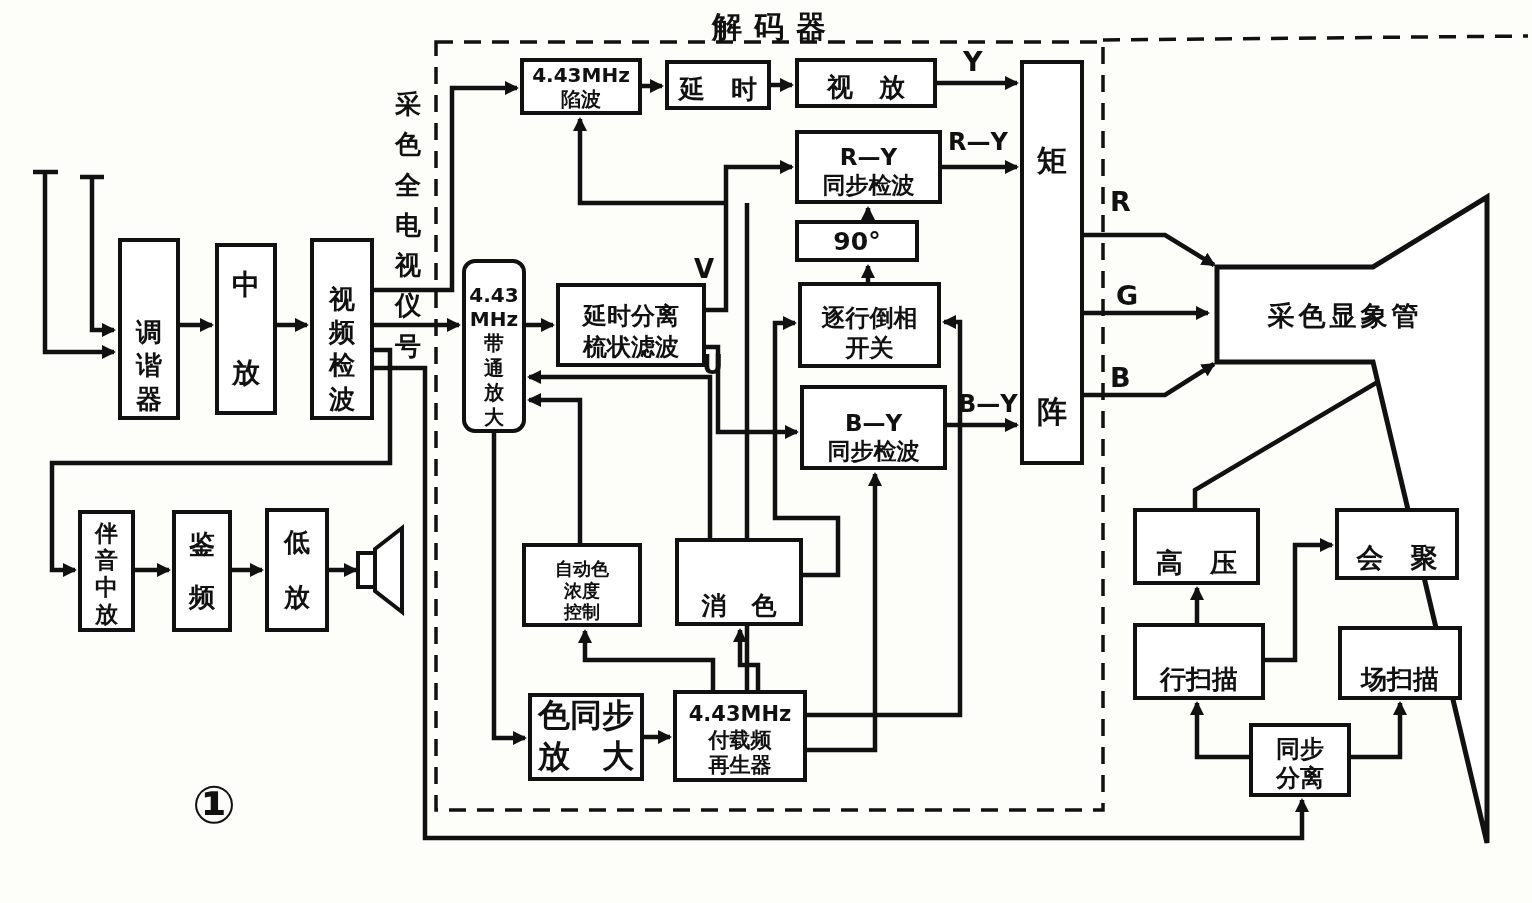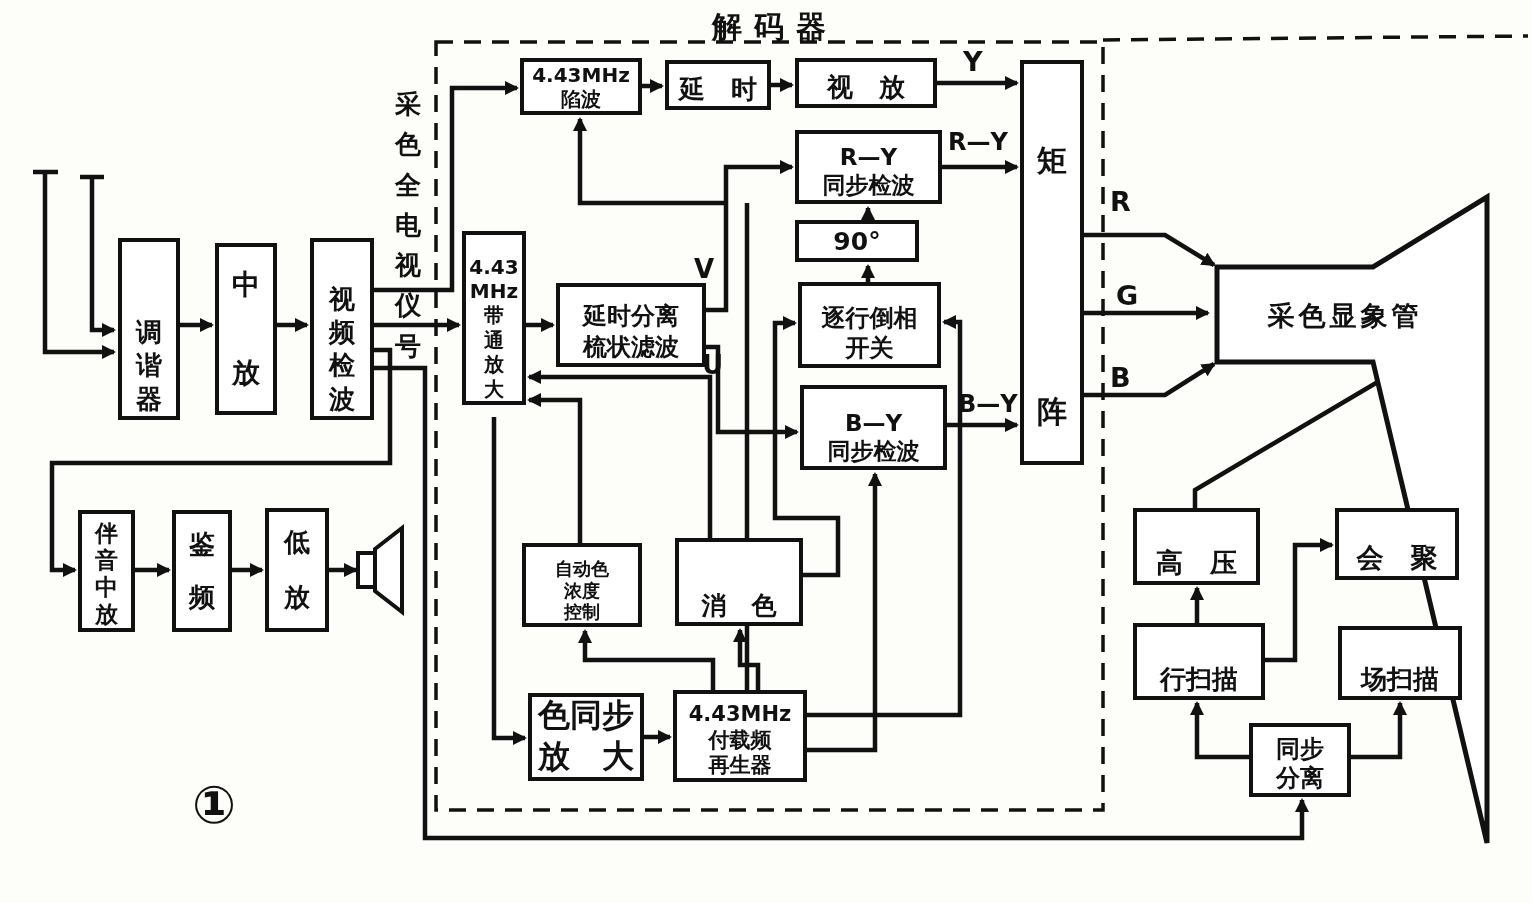--- a/index.html
+++ b/index.html
@@ -150,21 +150,21 @@
   <div class="block" style="left:798px;top:282px;width:143px;height:86px;font-size:24px;">
     <span>逐行倒相
 开关</span>
   </div>
 
   <div class="block" style="left:800px;top:385px;width:147px;height:85px;font-size:23px;line-height:1.25;">
     <span>B—Y
 同步检波</span>
   </div>
 
-  <div class="block" style="left:462px;top:231px;width:64px;height:174px;font-size:20px;line-height:1.22;">
+  <div class="block" style="left:462px;top:259px;width:64px;height:174px;font-size:20px;line-height:1.22;border-radius:13px;">
     <span>4.43
 MHz
 带
 通
 放
 大</span>
   </div>
 
   <div class="block" style="left:556px;top:283px;width:150px;height:84px;font-size:24px;line-height:1.3;">
     <span>延时分离

